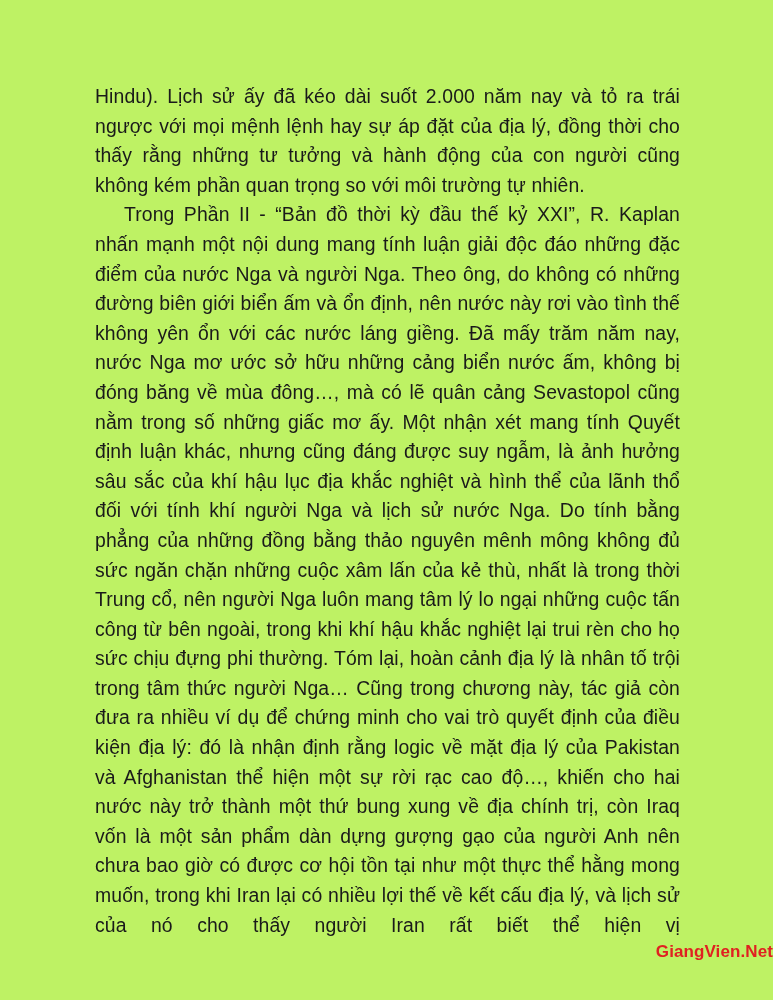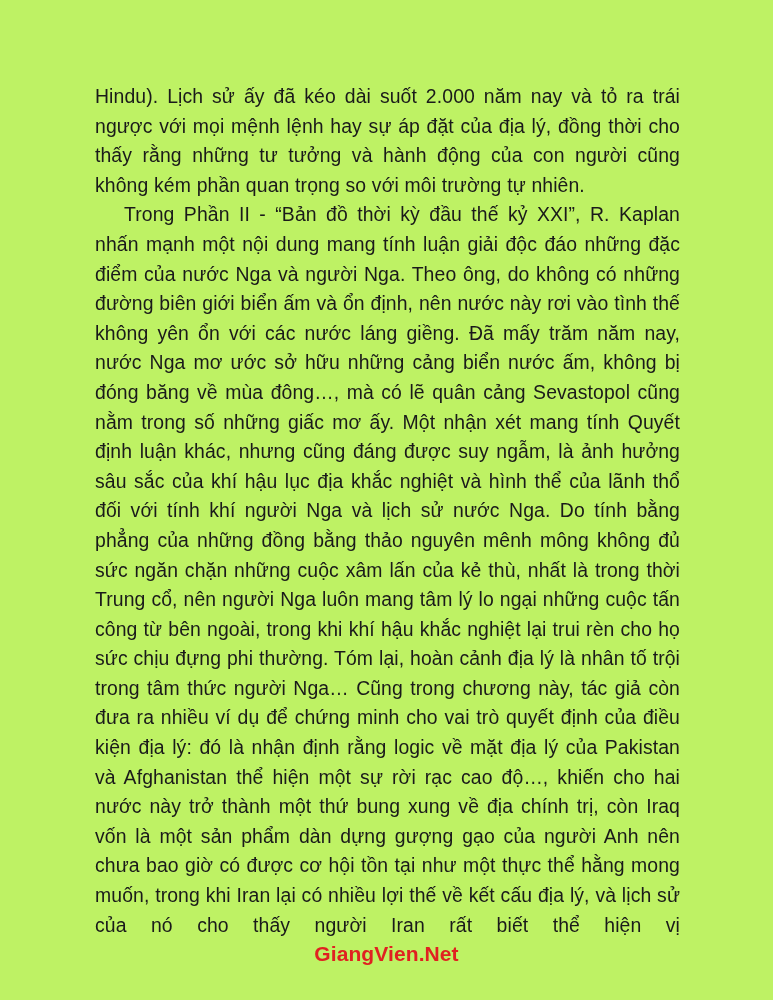--- a/index.html
+++ b/index.html
@@ -47,23 +47,23 @@
     width: 100%;
   }
   .para.no-stretch::after {
     content: none;
   }
   .watermark {
     position: absolute;
     left: 0;
     right: 0;
     top: 942px;
-    text-align: center;
+    text-align: right;
     font-family: "Liberation Sans", sans-serif;
-    font-size: 21px;
+    font-size: 17px;
     font-weight: bold;
     color: #e02121;
     letter-spacing: 0.1px;
   }
 </style>
 </head>
 <body>
 
 <div class="page">
 

